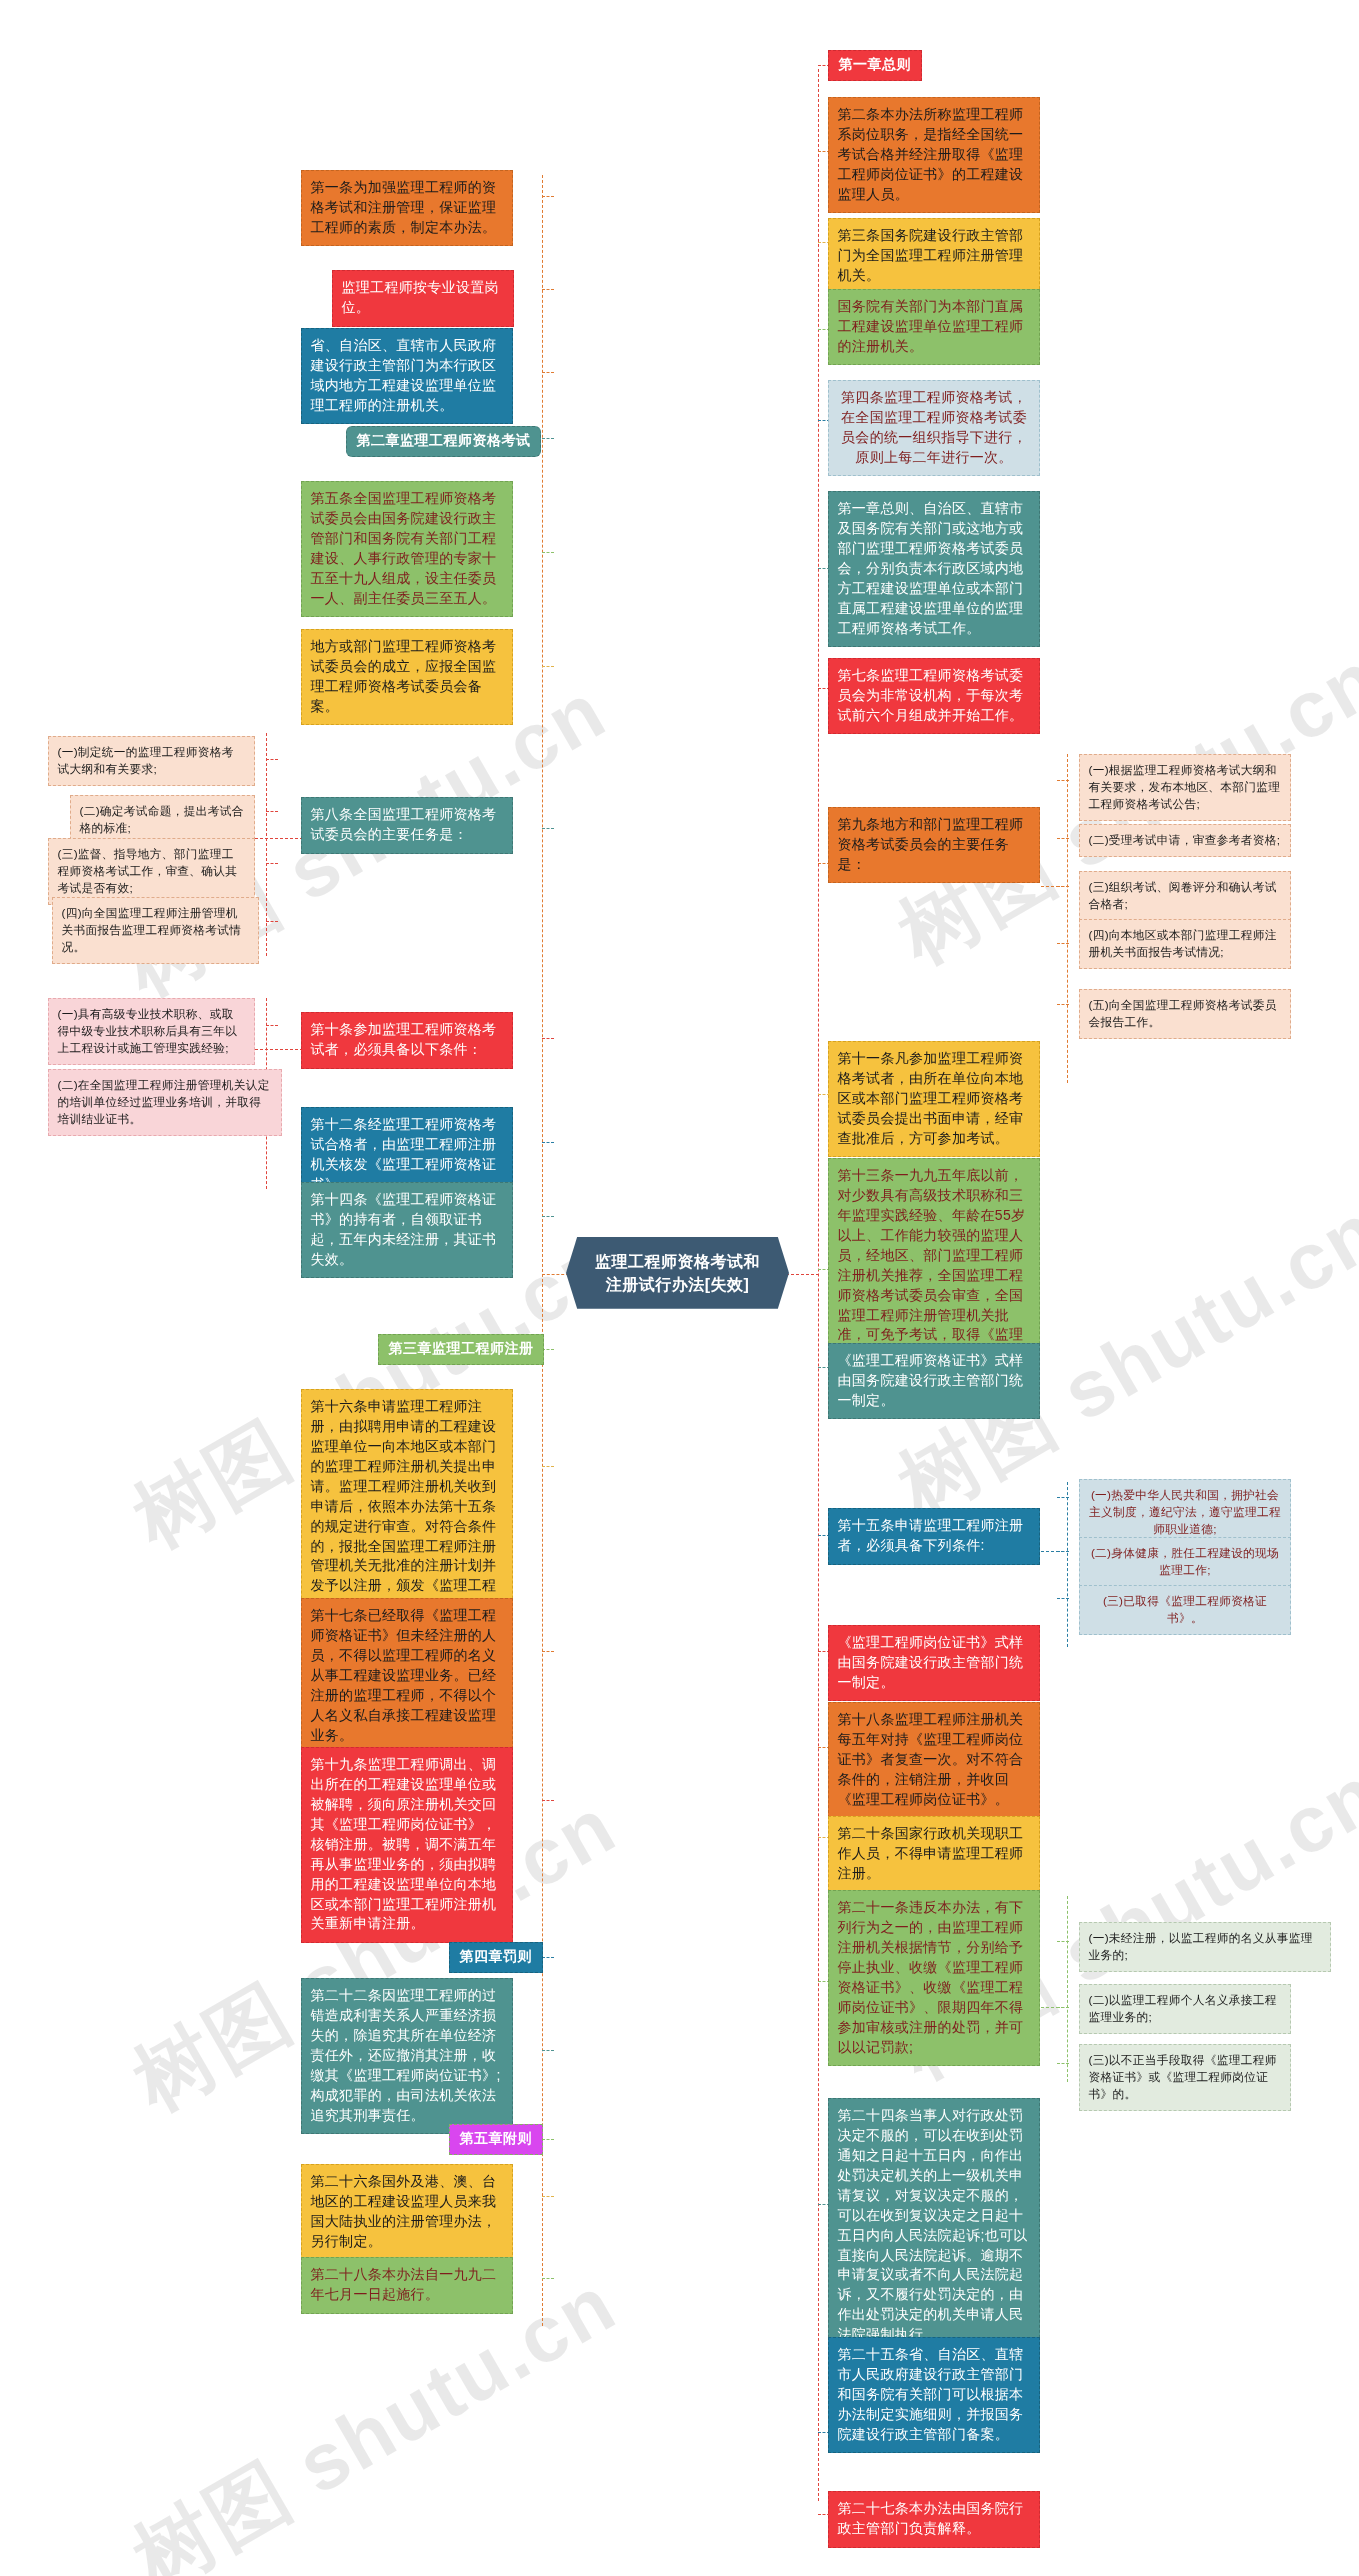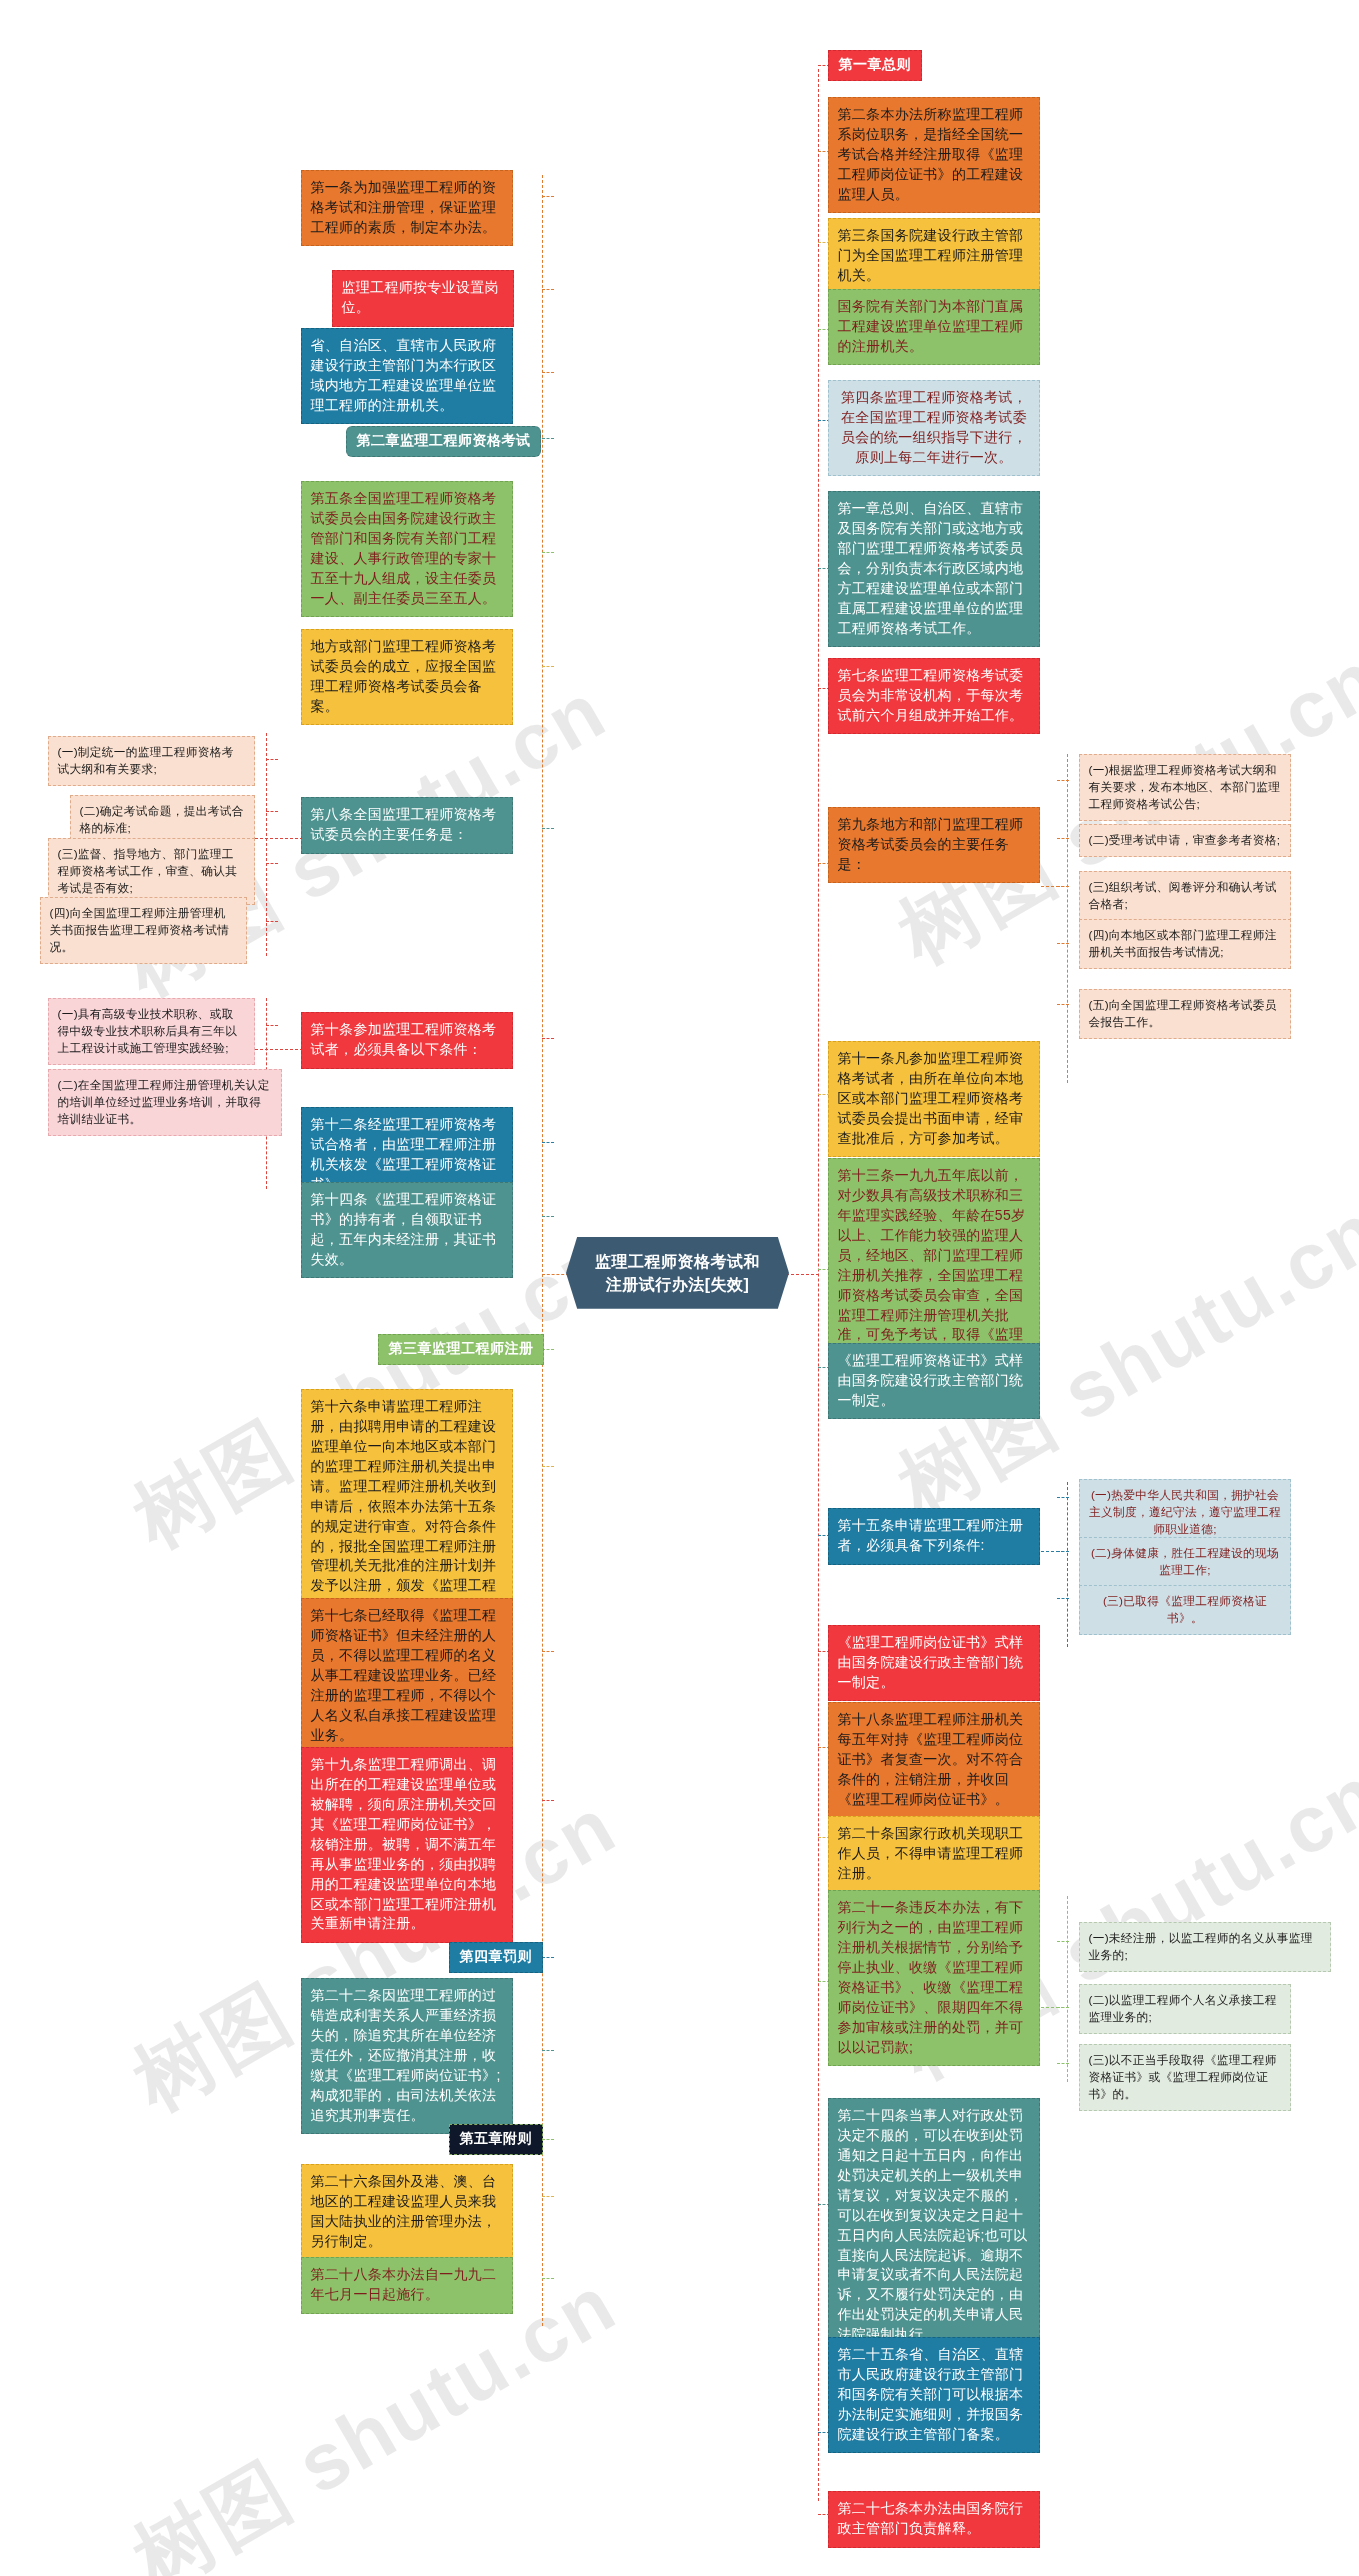--- a/index.html
+++ b/index.html
@@ -70,21 +70,21 @@
     letter-spacing: 0.5px;
     border: 1.1px dashed rgba(0,0,0,0.18);
     color: #ffffff;
     white-space: nowrap;
     z-index: 4;
   }
   .chip.k-red    { background:#f0383e; border-color:#cf2a30; }
   .chip.k-teal   { background:#4f9390; border-color:#3e7774;border-radius:6px; }
   .chip.k-green  { background:#8dc16a; border-color:#72a352; }
   .chip.k-blue   { background:#1f7ca3; border-color:#17637f; }
-  .chip.k-lgreen { background:#0f172a; border-color:#86ad62; }
+  .chip.k-lgreen { background:#d946ef; border-color:#86ad62; }
 
   
   #root-node {
     position: absolute;
     background: #3d5a73;
     color: #ffffff;
     font-size: 16px;
     font-weight: bold;
     line-height: 1.45;
     text-align: center;
@@ -173,21 +173,21 @@
   <div class="node dashed c-yellow" style="left:301px; top:2164px; width:212px;">第二十六条国外及港、澳、台地区的工程建设监理人员来我国大陆执业的注册管理办法，另行制定。</div>
 
   <div class="node dashed c-green" style="left:301px; top:2257px; width:212px;">第二十八条本办法自一九九二年七月一日起施行。</div>
 
   <div class="node dashed c-lightorange" style="left:48px; top:736px; width:207px; font-size:11.7px;">(一)制定统一的监理工程师资格考试大纲和有关要求;</div>
 
   <div class="node dashed c-lightorange" style="left:70px; top:795px; width:185px; font-size:11.7px;">(二)确定考试命题，提出考试合格的标准;</div>
 
   <div class="node dashed c-lightorange" style="left:48px; top:838px; width:207px; font-size:11.7px;">(三)监督、指导地方、部门监理工程师资格考试工作，审查、确认其考试是否有效;</div>
 
-  <div class="node dashed c-lightorange" style="left:40px; top:897px; width:207px; font-size:11.7px;">(四)向全国监理工程师注册管理机关书面报告监理工程师资格考试情况。</div>
+  <div class="node dashed c-lightorange" style="left:52px; top:897px; width:207px; font-size:11.7px;">(四)向全国监理工程师注册管理机关书面报告监理工程师资格考试情况。</div>
 
   <div class="node dashed c-pink" style="left:48px; top:998px; width:207px; font-size:11.7px;">(一)具有高级专业技术职称、或取得中级专业技术职称后具有三年以上工程设计或施工管理实践经验;</div>
 
   <div class="node dashed c-pink" style="left:48px; top:1069px; width:234px; font-size:11.7px;">(二)在全国监理工程师注册管理机关认定的培训单位经过监理业务培训，并取得培训结业证书。</div>
 
   <div class="node dashed c-orange" style="left:828px; top:97px; width:212px;">第二条本办法所称监理工程师系岗位职务，是指经全国统一考试合格并经注册取得《监理工程师岗位证书》的工程建设监理人员。</div>
 
   <div class="node dashed c-yellow" style="left:828px; top:218px; width:212px;">第三条国务院建设行政主管部门为全国监理工程师注册管理机关。</div>
 
   <div class="node dashed c-green" style="left:828px; top:289px; width:212px;">国务院有关部门为本部门直属工程建设监理单位监理工程师的注册机关。</div>

